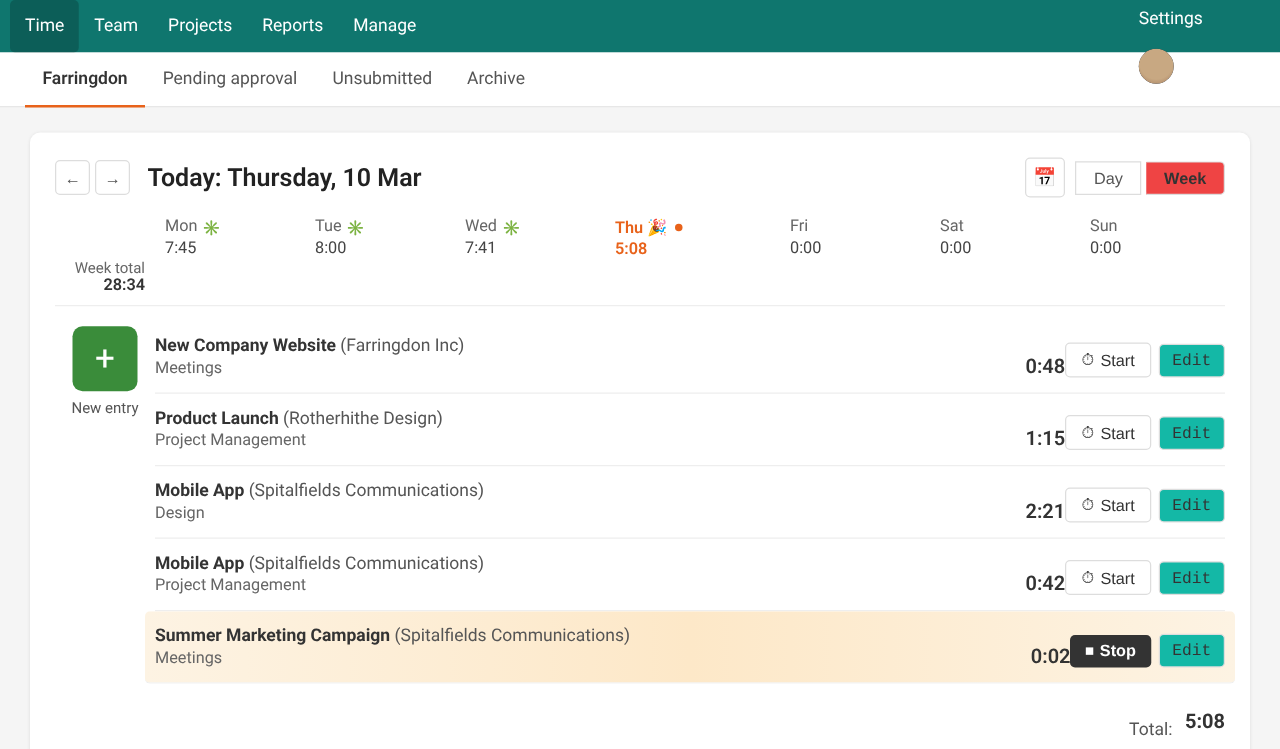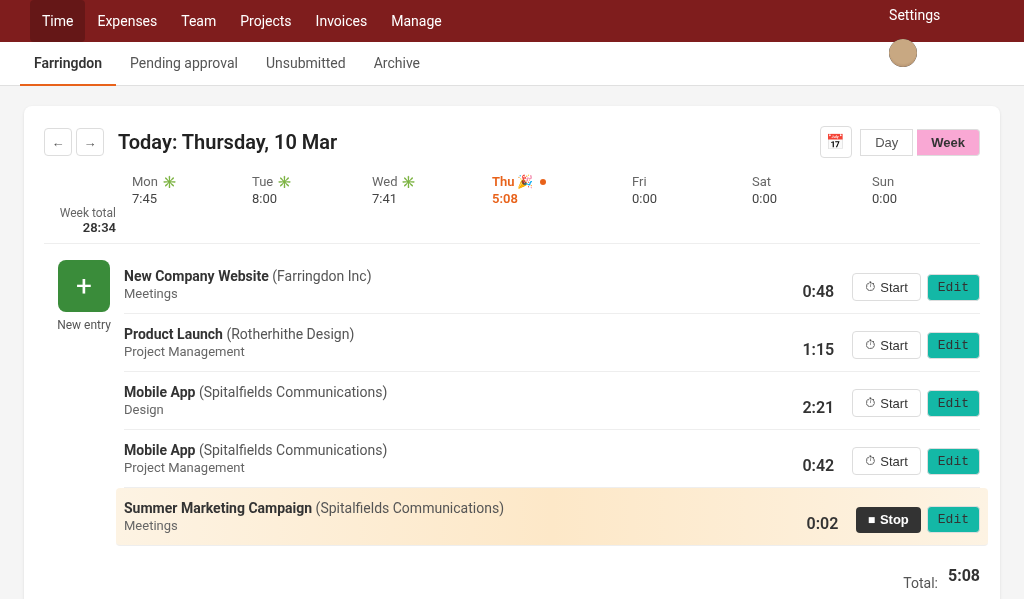--- a/index.html
+++ b/index.html
@@ -1,23 +1,23 @@
 <!DOCTYPE html>
 <html><head>
   <meta charset="utf-8">
   <style>
     * { box-sizing: border-box; margin: 0; padding: 0; }
     body { font-family: -apple-system, BlinkMacSystemFont, 'Segoe UI', Roboto, sans-serif; background: #f5f5f5; font-size: 14px; color: #333; }
 
     
     .top-nav {
-      background: #7f1d1d;
-      display: flex;
-      align-items: center;
-      padding: 0 30px;
+      background: #0f766e;
+      display: flex;
+      align-items: center;
+      padding: 0 8px;
       height: 42px;
     }
     .nav-item {
       color: #fff;
       padding: 0 12px;
       height: 42px;
       display: flex;
       align-items: center;
       cursor: pointer;
       font-size: 14px;
@@ -153,21 +153,21 @@
     .toggle-btn {
       padding: 5px 14px;
       border: 1px solid #ddd;
       background: #fff;
       cursor: pointer;
       font-size: 13px;
       color: #555;
     }
     .toggle-btn:first-of-type { border-radius: 4px 0 0 4px; }
     .toggle-btn:last-of-type { border-radius: 0 4px 4px 0; border-left: none; }
-    .toggle-btn.active { background: #f9a8d4; font-weight: 600; color: #333; }
+    .toggle-btn.active { background: #ef4444; font-weight: 600; color: #333; }
 
     
     .days-row {
       display: grid;
       grid-template-columns: 80px 120px 120px 120px 140px 120px 120px 1fr;
       margin-bottom: 12px;
       padding: 0 0 8px 0;
       border-bottom: 1px solid #eee;
     }
     .day-cell {
@@ -268,21 +268,21 @@
       font-size: 13px;
       color: #666;
       margin-top: 2px;
     }
     .entry-duration {
       font-size: 16px;
       font-weight: 600;
       color: #333;
       min-width: 50px;
       text-align: right;
-      margin-right: 18px;
+      margin-right: 0;
     }
     .entry-actions {
       display: flex;
       align-items: center;
       gap: 6px;
     }
     .start-btn {
       display: flex;
       align-items: center;
       gap: 5px;
@@ -347,30 +347,27 @@
     }
   </style>
 </head>
 <body>
 
 <nav class="top-nav">
   <div class="nav-item active">
     <span>Time</span>
   </div>
   <div class="nav-item">
-    <span>Expenses</span>
-  </div>
-  <div class="nav-item">
     <span>Team</span>
   </div>
   <div class="nav-item">
     <span>Projects</span>
   </div>
   <div class="nav-item">
-    <span>Invoices</span>
+    <span>Reports</span>
   </div>
   <div class="nav-item">
     <span>Manage</span>
   </div>
   <div class="nav-spacer"></div>
   <div class="nav-right">
     <span>Help</span>
     <span>Settings</span>
     <div class="user-menu">
       <div class="avatar">

